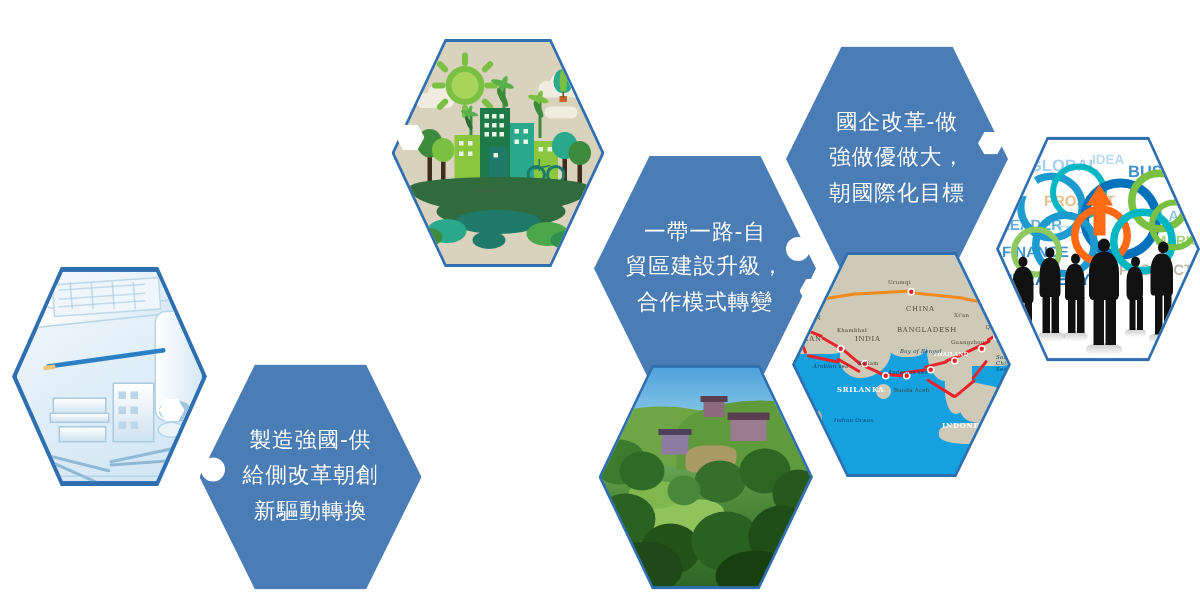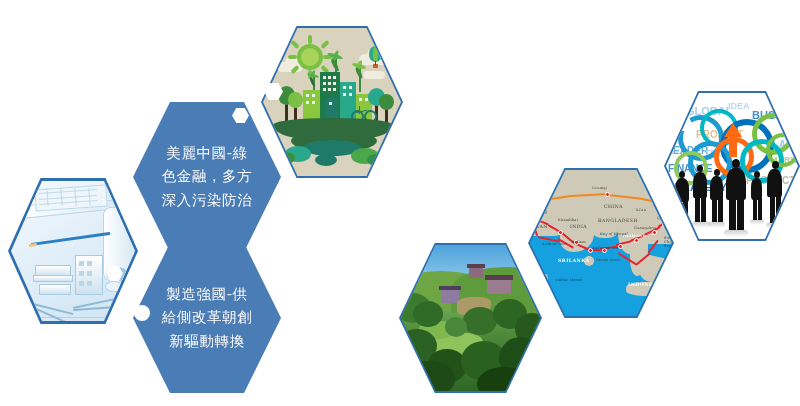--- a/index.html
+++ b/index.html
@@ -163,25 +163,20 @@
         <div class="tool" style="left:14px;top:120px;width:50px;height:2px;transform:rotate(14deg);"></div>
         <div class="tool" style="left:14px;top:122px;width:48px;height:2px;transform:rotate(24deg);"></div>
         <div class="tool" style="left:62px;top:126px;width:46px;height:2px;transform:rotate(-12deg);"></div>
         <div class="tool" style="left:62px;top:128px;width:44px;height:2px;transform:rotate(-4deg);"></div>
         <div class="gridline" style="left:10px;top:136px;width:110px;height:1px;"></div>
       </div>
     </div>
   </div>
   <div class="node" style="left:106px;top:266px;width:17px;height:15px;"></div>
 
-  <div class="hex hex-text" style="left:133px;top:102px;width:148px;height:150px;">
-    <div class="txt">美麗中國-綠
-色金融，多方
-深入污染防治</div>
-  </div>
   <div class="node" style="left:232px;top:108px;width:17px;height:15px;"></div>
 
   <div class="hex hex-text" style="left:133px;top:243px;width:148px;height:150px;text-align:center;">
     <div class="txt">製造強國-供
 給側改革朝創
 新驅動轉換</div>
   </div>
   <div class="node round" style="left:134px;top:305px;width:16px;height:16px;"></div>
 
   <div class="hex hex-photo thin" style="left:261px;top:26px;width:142px;height:152px;">
@@ -273,20 +268,25 @@
         <div class="bush" style="left:88px;top:120px;width:28px;height:16px;background:#4aa84b;"></div>
         <div class="bush" style="left:104px;top:126px;width:20px;height:12px;background:#2f8f4c;"></div>
         <div class="bush" style="left:52px;top:126px;width:22px;height:12px;background:#1f7a6a;"></div>
       </div>
     </div>
   </div>
   <div class="node" style="left:264px;top:83px;width:19px;height:17px;"></div>
 
   <div class="node round" style="left:368px;top:264px;width:16px;height:16px;"></div>
 
+  <div class="hex hex-text" style="left:396px;top:104px;width:148px;height:150px;">
+    <div class="txt">一帶一路-自
+貿區建設升級，
+合作模式轉變</div>
+  </div>
   <div class="node round" style="left:524px;top:158px;width:16px;height:16px;"></div>
 
   <div class="hex hex-photo thin" style="left:399px;top:243px;width:143px;height:150px;">
     <div class="inner">
       <div class="rural">
 
         <div style="position:absolute;left:0;top:0;width:100%;height:38px;background:linear-gradient(180deg,#4fa2dc,#8ecbe9);"></div>
 
         <div class="hill" style="left:-10px;top:26px;width:100px;height:40px;background:#6ea545;"></div>
         <div class="hill" style="left:50px;top:22px;width:110px;height:46px;background:#5f9a3c;"></div>
@@ -312,20 +312,25 @@
         <div class="treeblob" style="left:26px;top:104px;width:40px;height:34px;background:#235218;"></div>
         <div class="treeblob" style="left:60px;top:96px;width:46px;height:40px;background:#2a6020;"></div>
         <div class="treeblob" style="left:98px;top:92px;width:44px;height:42px;background:#1f4d17;"></div>
         <div class="treeblob" style="left:4px;top:116px;width:50px;height:36px;background:#1d4a16;"></div>
         <div class="treeblob" style="left:76px;top:122px;width:54px;height:34px;background:#18400f;"></div>
         <div class="treeblob" style="left:44px;top:72px;width:22px;height:20px;background:#49873a;"></div>
       </div>
     </div>
   </div>
 
+  <div class="hex hex-text" style="left:524px;top:31px;width:148px;height:150px;">
+    <div class="txt">國企改革-做
+強做優做大，
+朝國際化目標</div>
+  </div>
   <div class="node" style="left:652px;top:88px;width:17px;height:15px;"></div>
 
   <div class="hex hex-photo thin" style="left:528px;top:168px;width:146px;height:150px;">
     <div class="inner">
       <div class="map">
 
         <div class="land" style="left:0;top:0;width:146px;height:56px;"></div>
         <div class="land" style="left:0;top:50px;width:34px;height:16px;border-radius:0 0 30% 10%;"></div>
         <div class="land" style="left:30px;top:52px;width:34px;height:30px;border-radius:0 0 60% 40%;"></div>
         <div class="land" style="left:62px;top:50px;width:26px;height:18px;border-radius:0 0 40% 40%;"></div>

